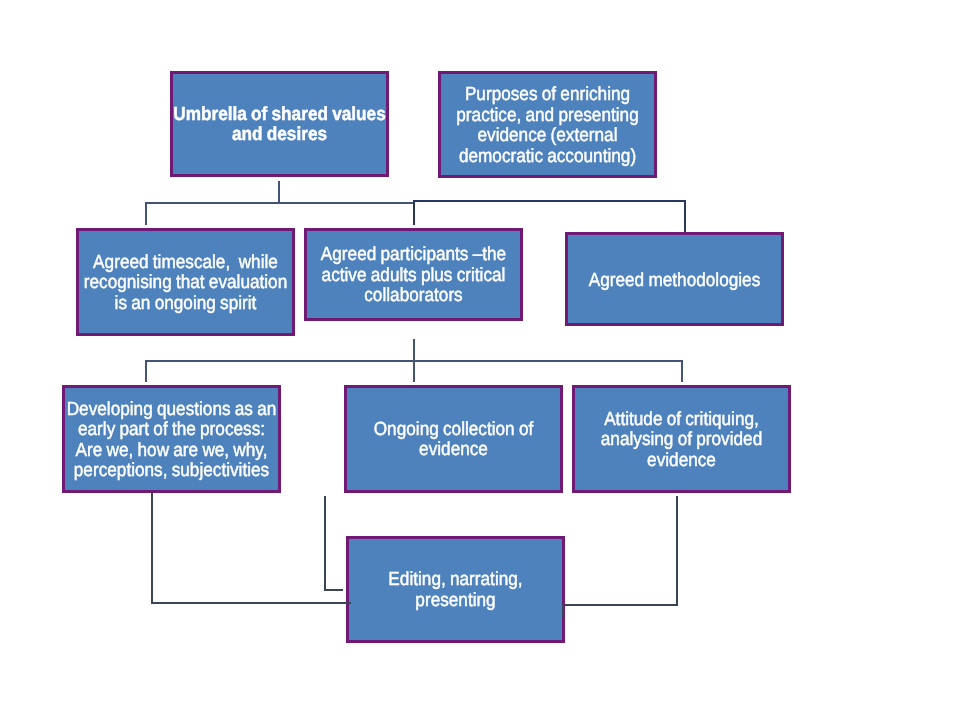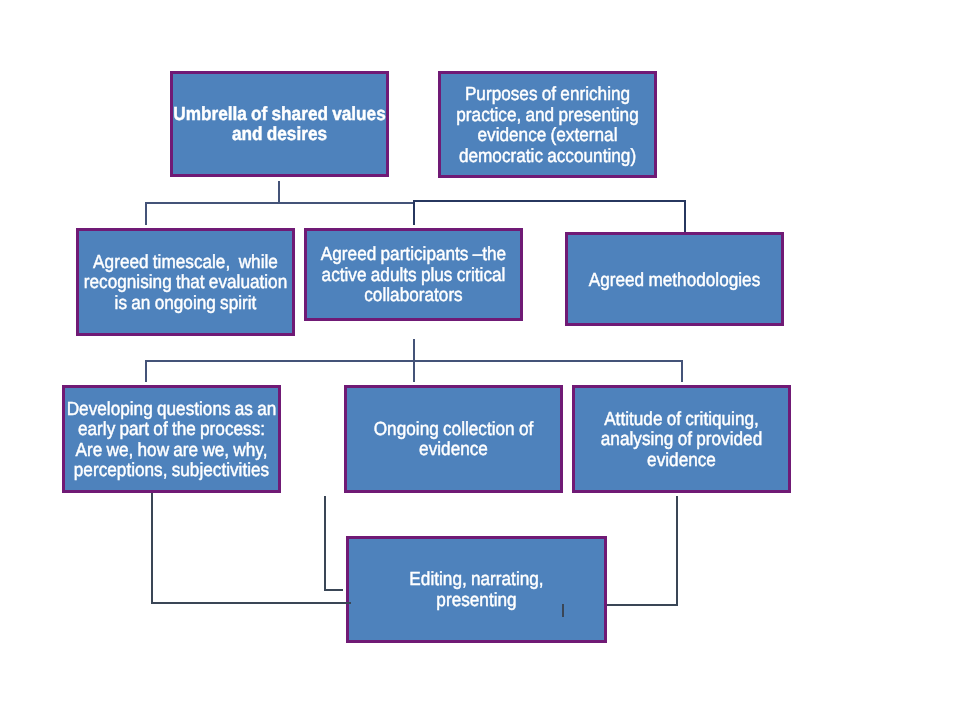--- a/index.html
+++ b/index.html
@@ -75,17 +75,17 @@
   </div>
   <div class="node" style="left:304px;top:385px;width:219px;height:108px;margin-left:40px;">
     <span class="txt">Ongoing collection of
 evidence</span>
   </div>
   <div class="node" style="left:572px;top:385px;width:219px;height:108px;">
     <span class="txt">Attitude of critiquing,
 analysing of provided
 evidence</span>
   </div>
-  <div class="node" style="left:346px;top:536px;width:261px;height:107px;">
+  <div class="node" style="left:346px;top:536px;width:219px;height:107px;">
     <span class="txt">Editing, narrating,
 presenting</span>
   </div>
 </div>
 
 </body></html>

